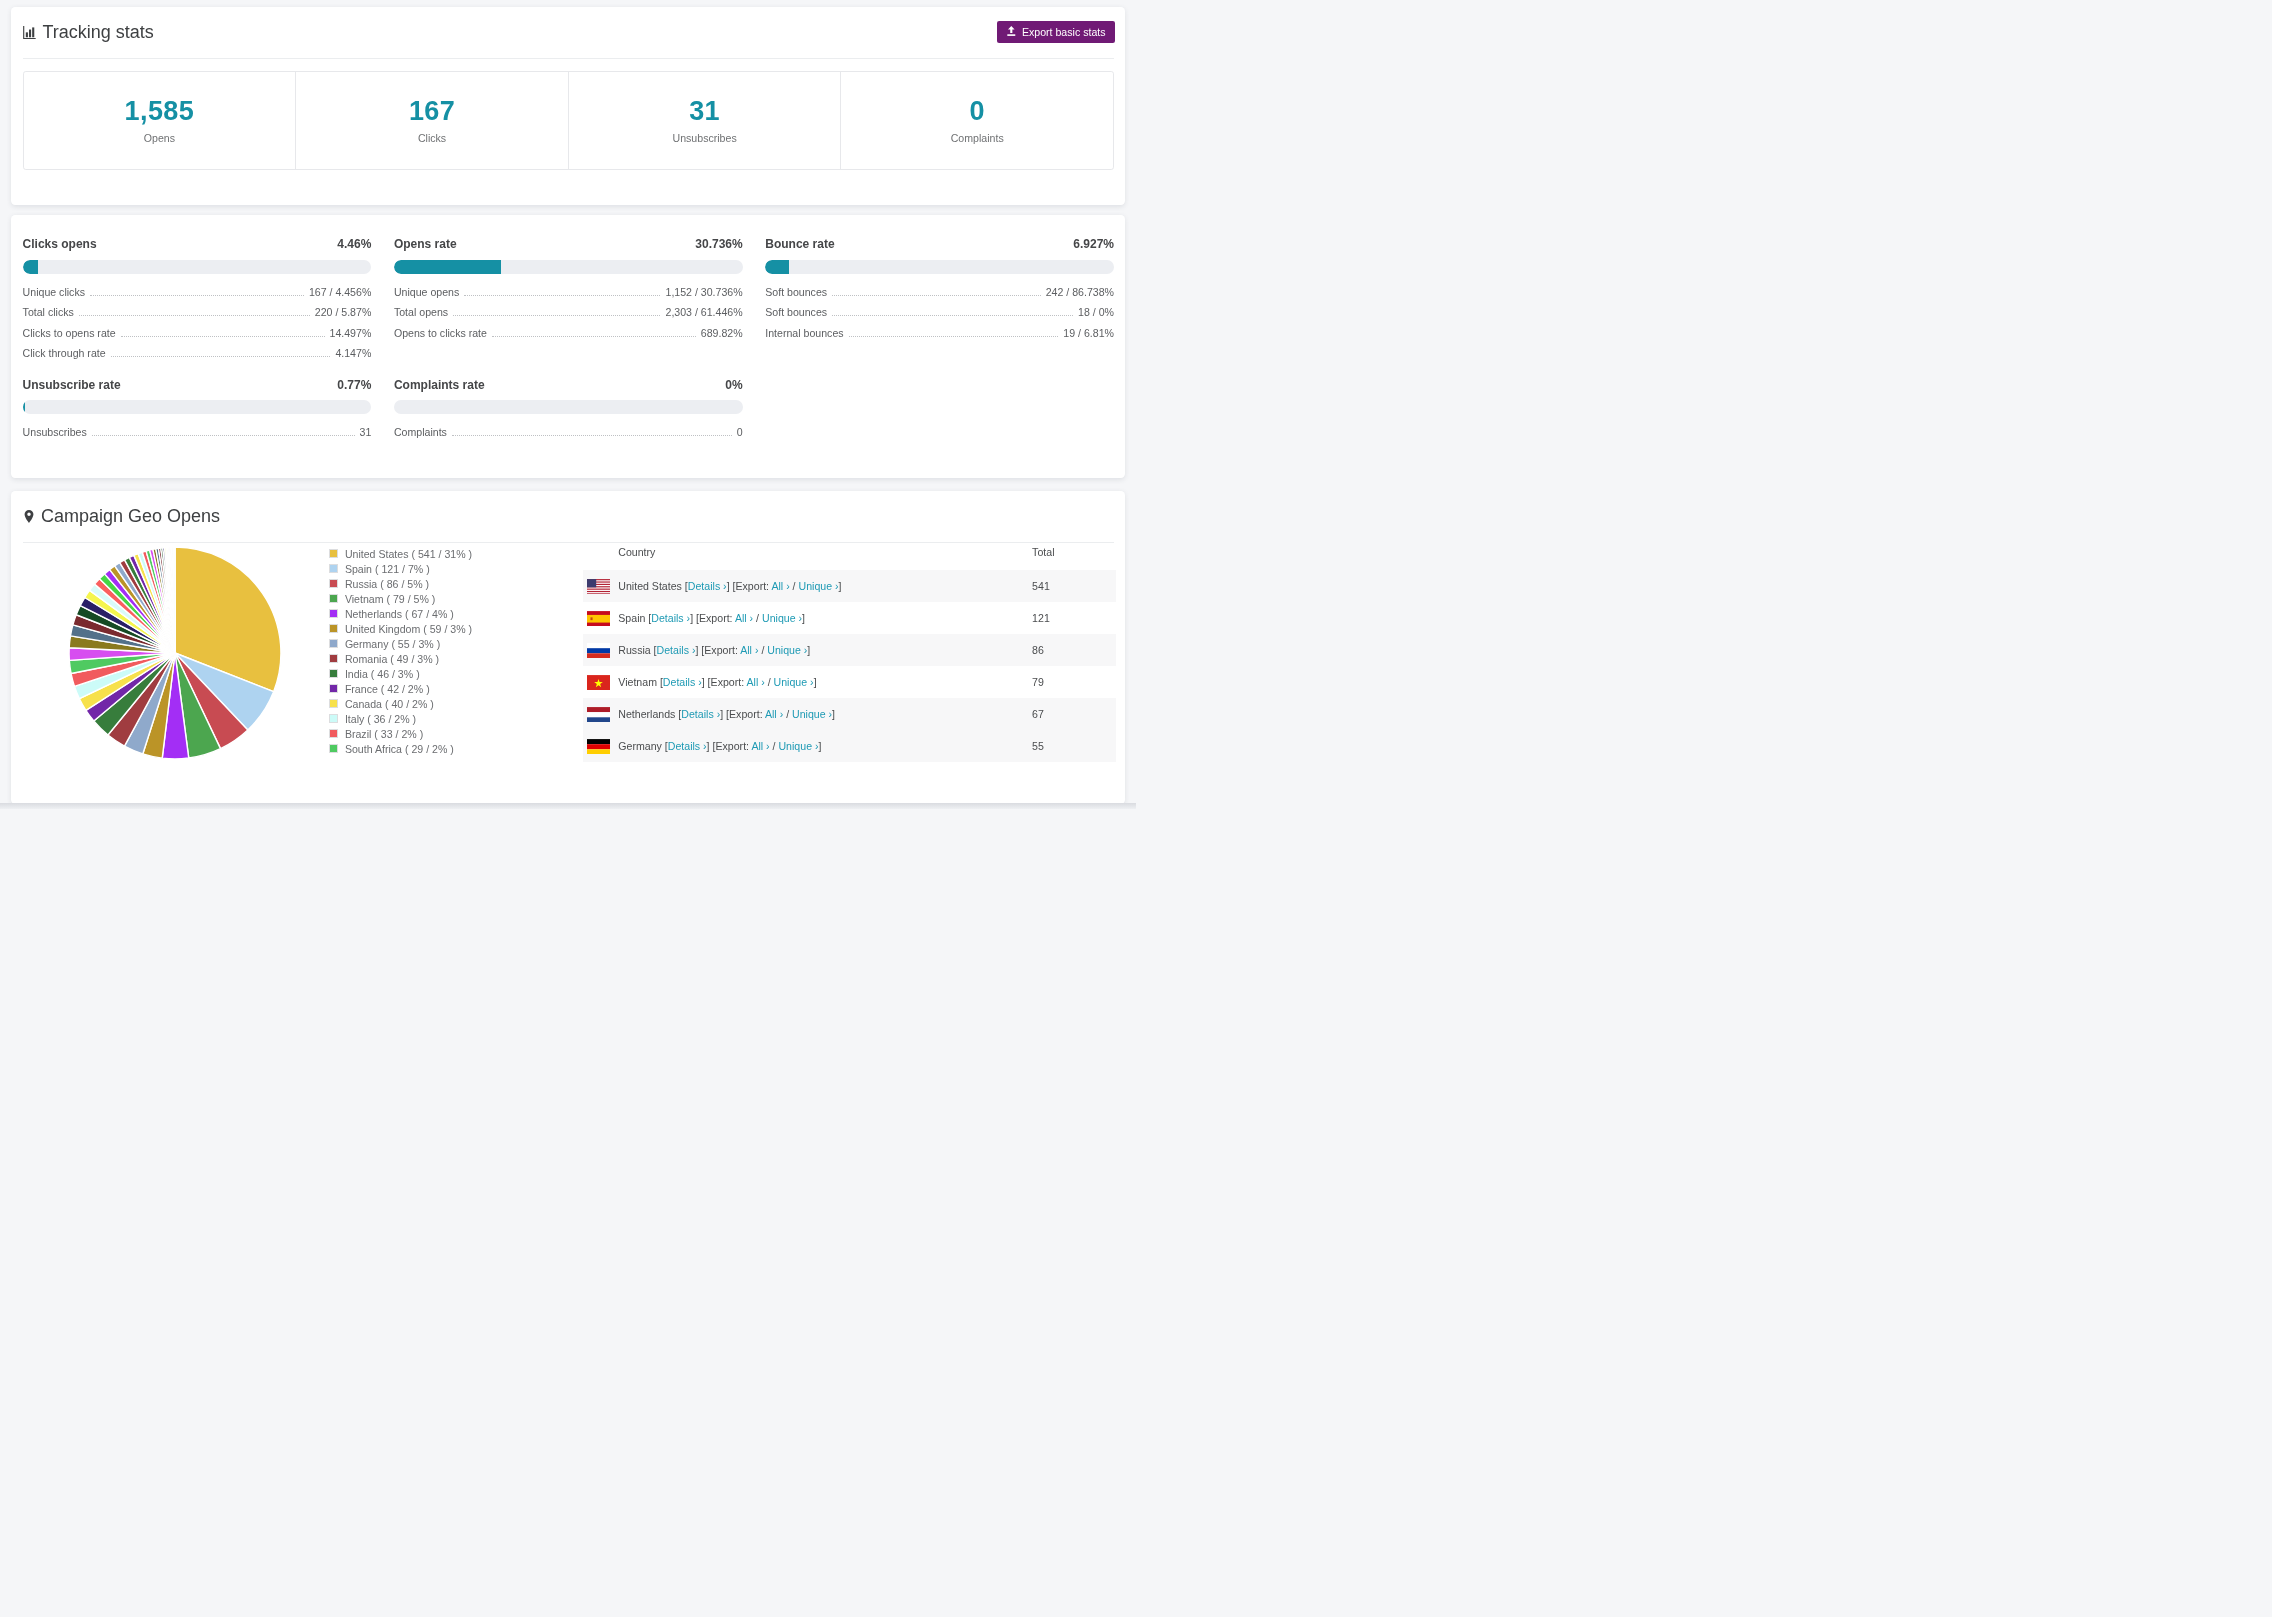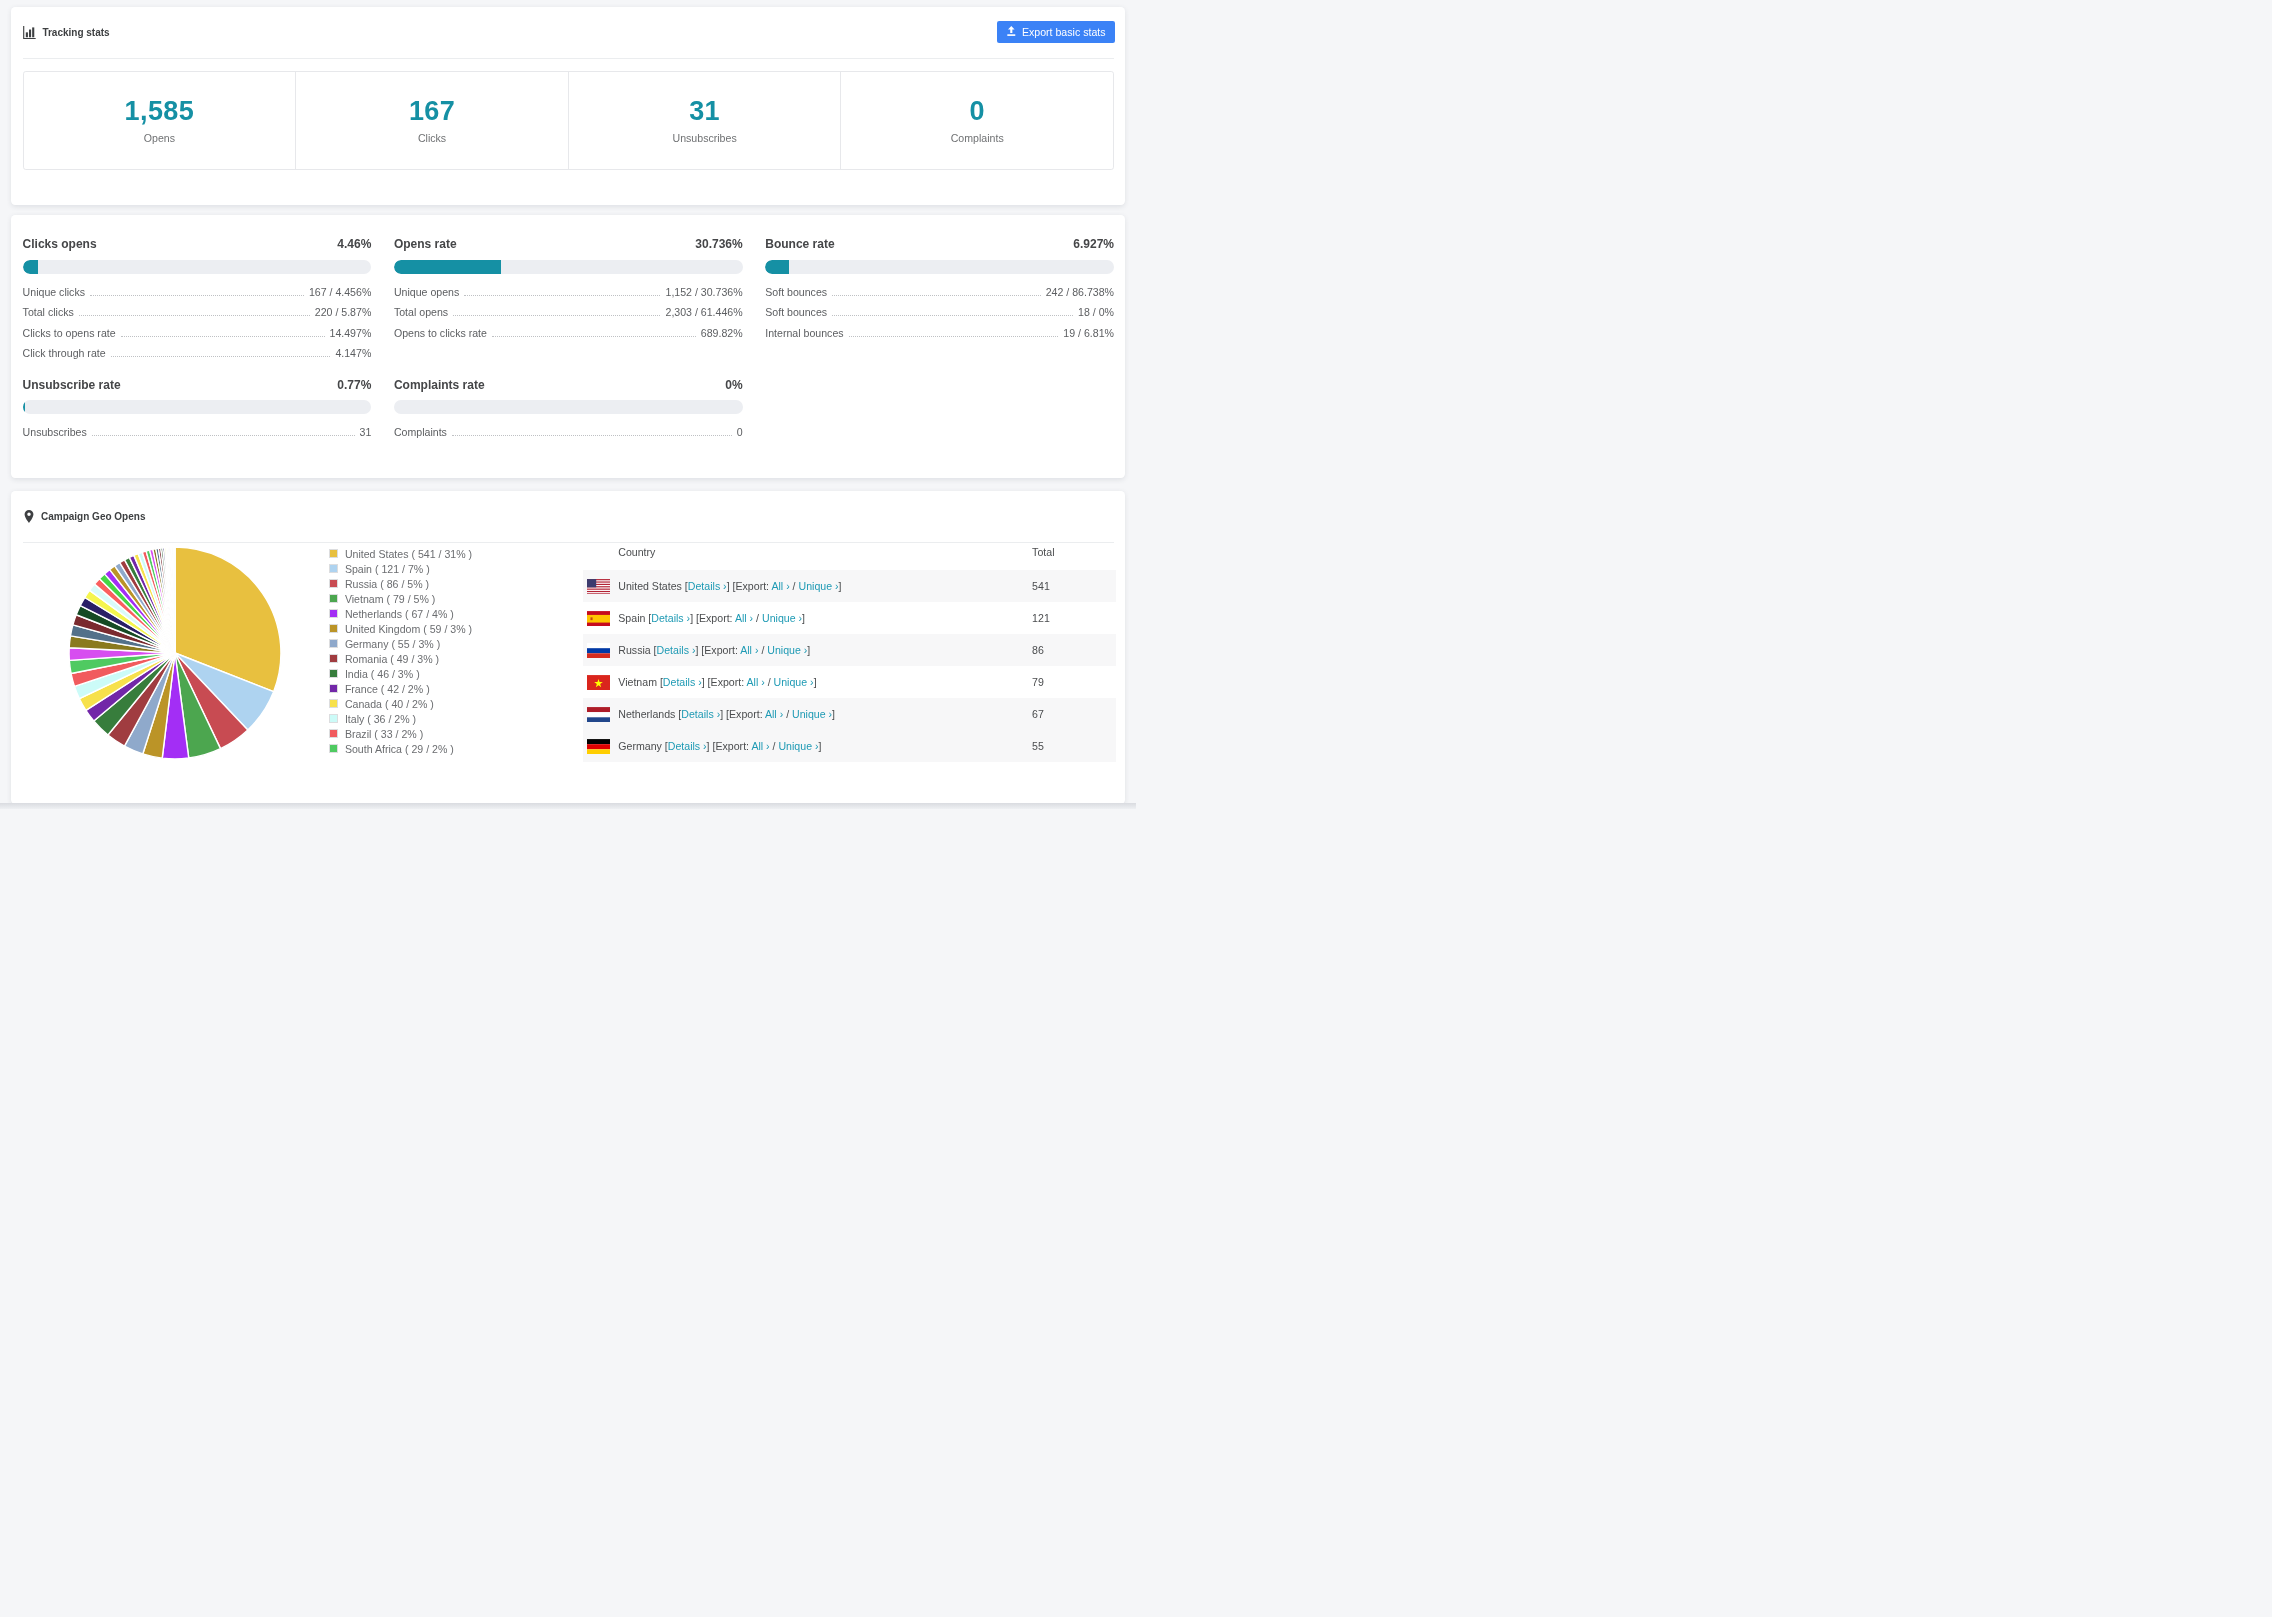--- a/index.html
+++ b/index.html
@@ -17,29 +17,29 @@
     background: #ffffff;
     border-radius: 4.2px;
     box-shadow: 0 1.4px 5.6px rgba(40,50,70,.10);
   }
   #card-tracking { top: 7px;  height: 198px; }
   #card-rates    { top: 215px; height: 263px; }
   #card-geo      { top: 491px; height: 313px; overflow: hidden; }
 
   
   .card-header { height: 51px; display: flex; align-items: center; padding: 0 11.3px; position: relative; }
-  .card-title { font-size: 10px; font-weight: 700; color: #3e4042; display: flex; align-items: center; gap: 6.4px; }
+  .card-title { font-size: 18px; font-weight: 400; color: #3e4042; display: flex; align-items: center; gap: 6.4px; }
   .card-title svg { display: block; }
   .card-rule { height: 0.7px; background: #ebedef; margin: 0 11.3px; }
 
   
   .btn-export {
     position: absolute; right: 10.6px; top: 14px;
     height: 22px; padding: 0 9.2px;
-    background: #3b82f6; border: none; border-radius: 2.1px;
+    background: #701a75; border: none; border-radius: 2.1px;
     color: #fff; font-size: 10.6px; font-family: inherit;
     display: flex; align-items: center; gap: 5px; cursor: pointer;
   }
 
   
   .stats-box {
     margin: 12px 11.3px 0 11.3px; height: 99px;
     border: 0.7px solid #e7e8eb; border-radius: 2.8px;
     display: flex;
   }

